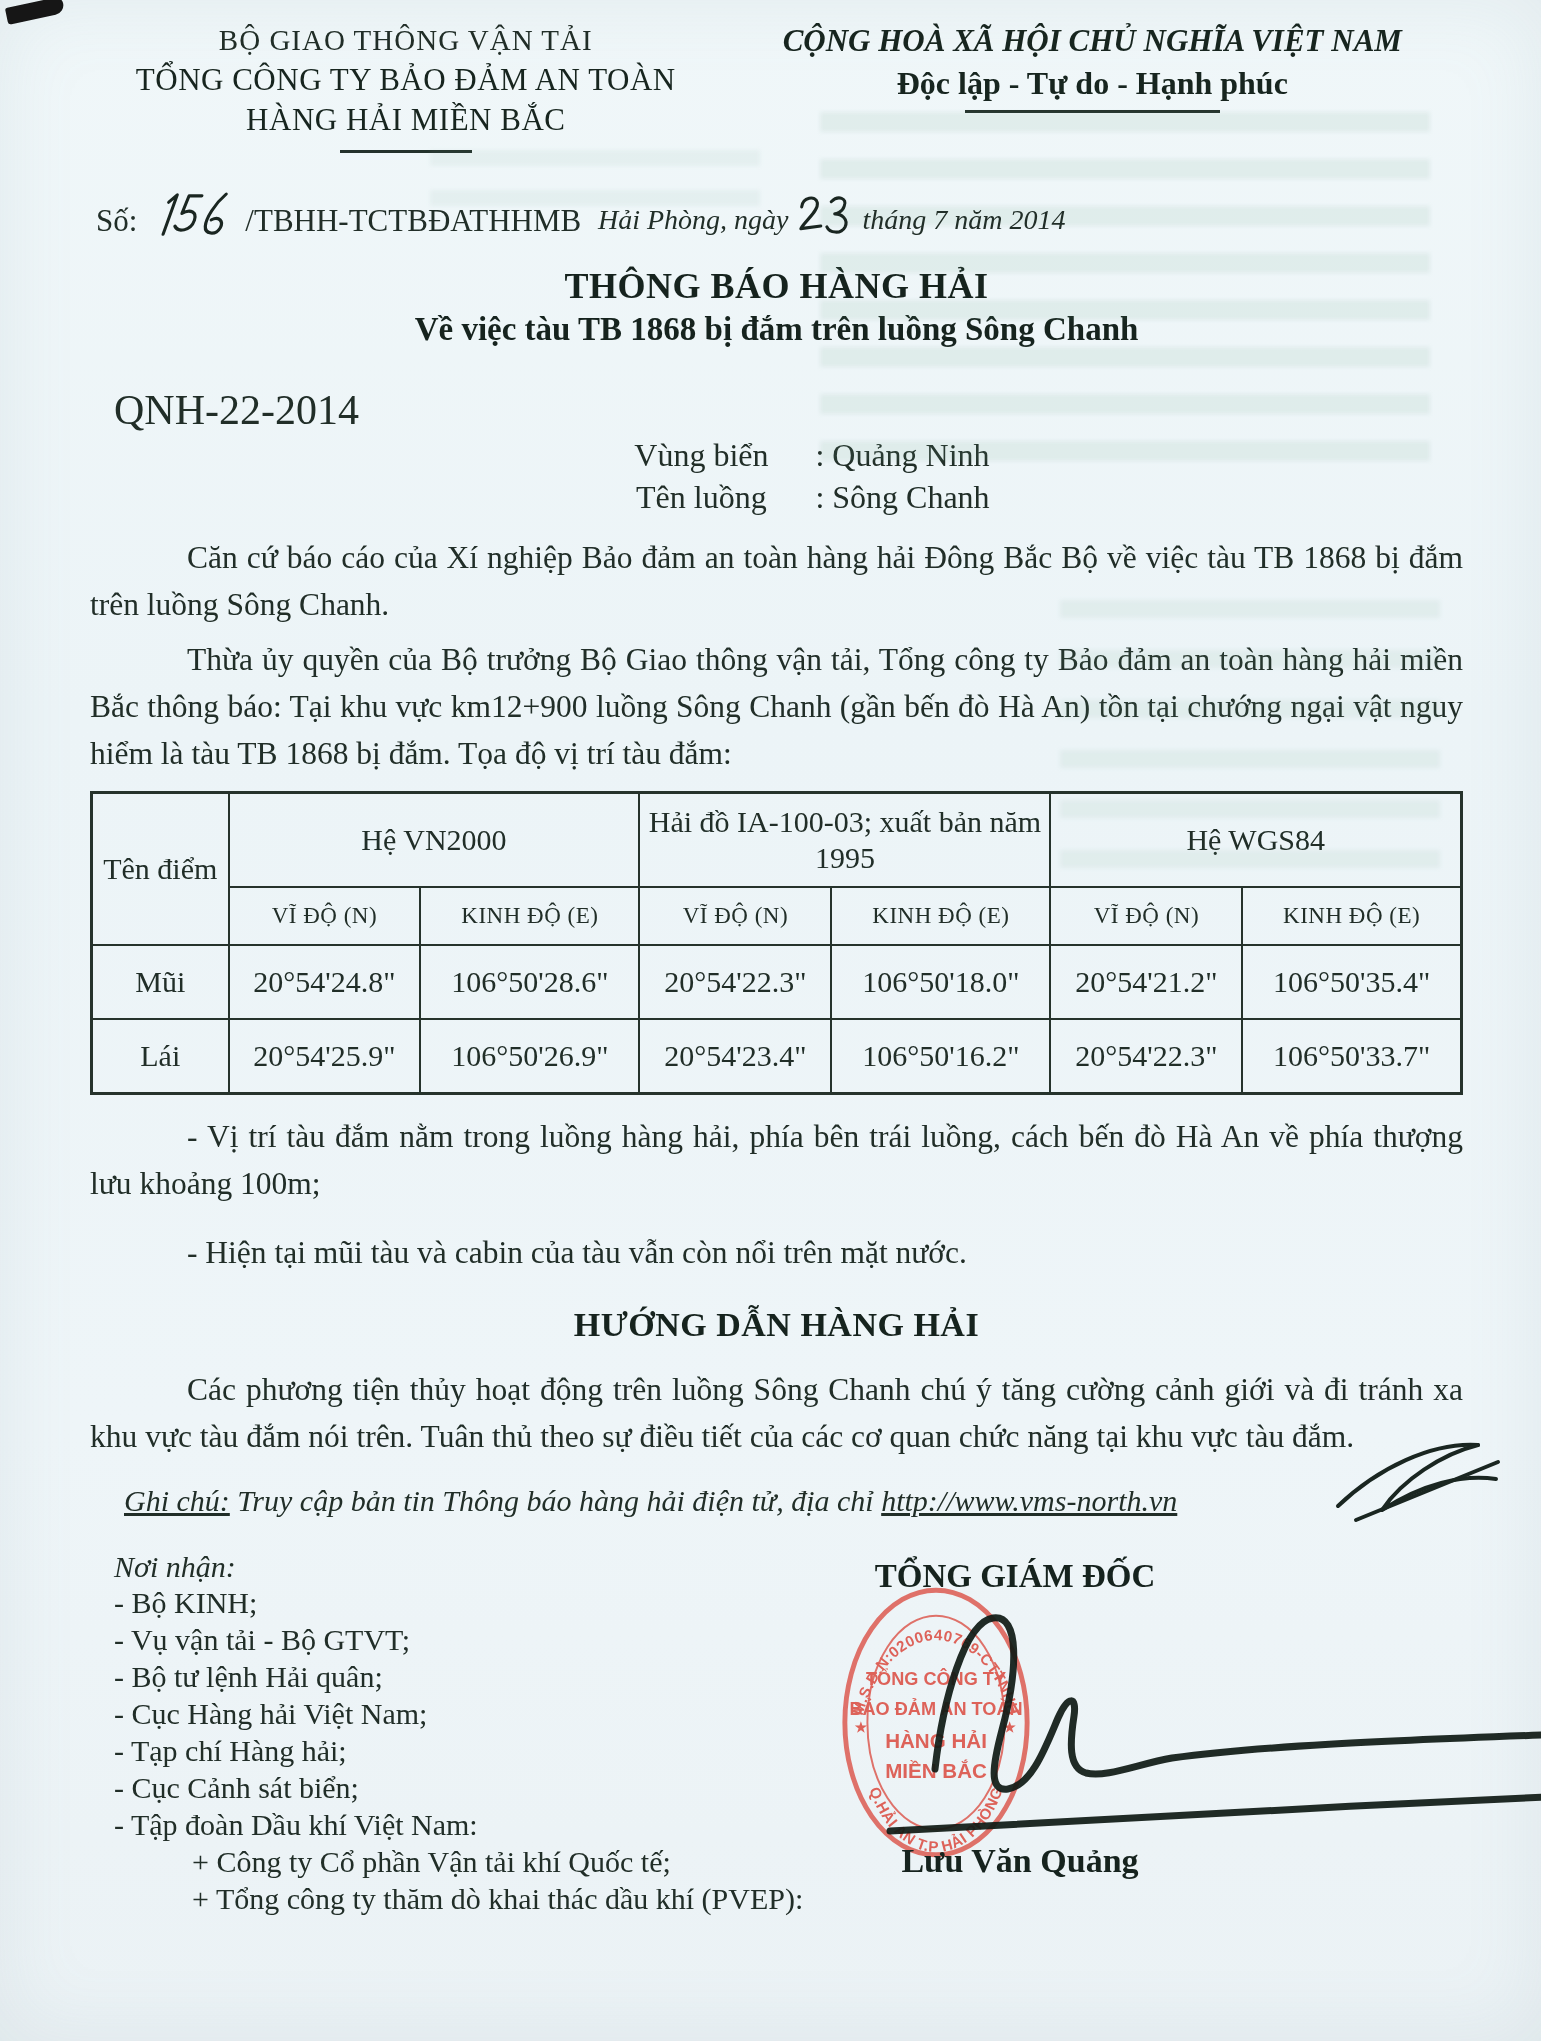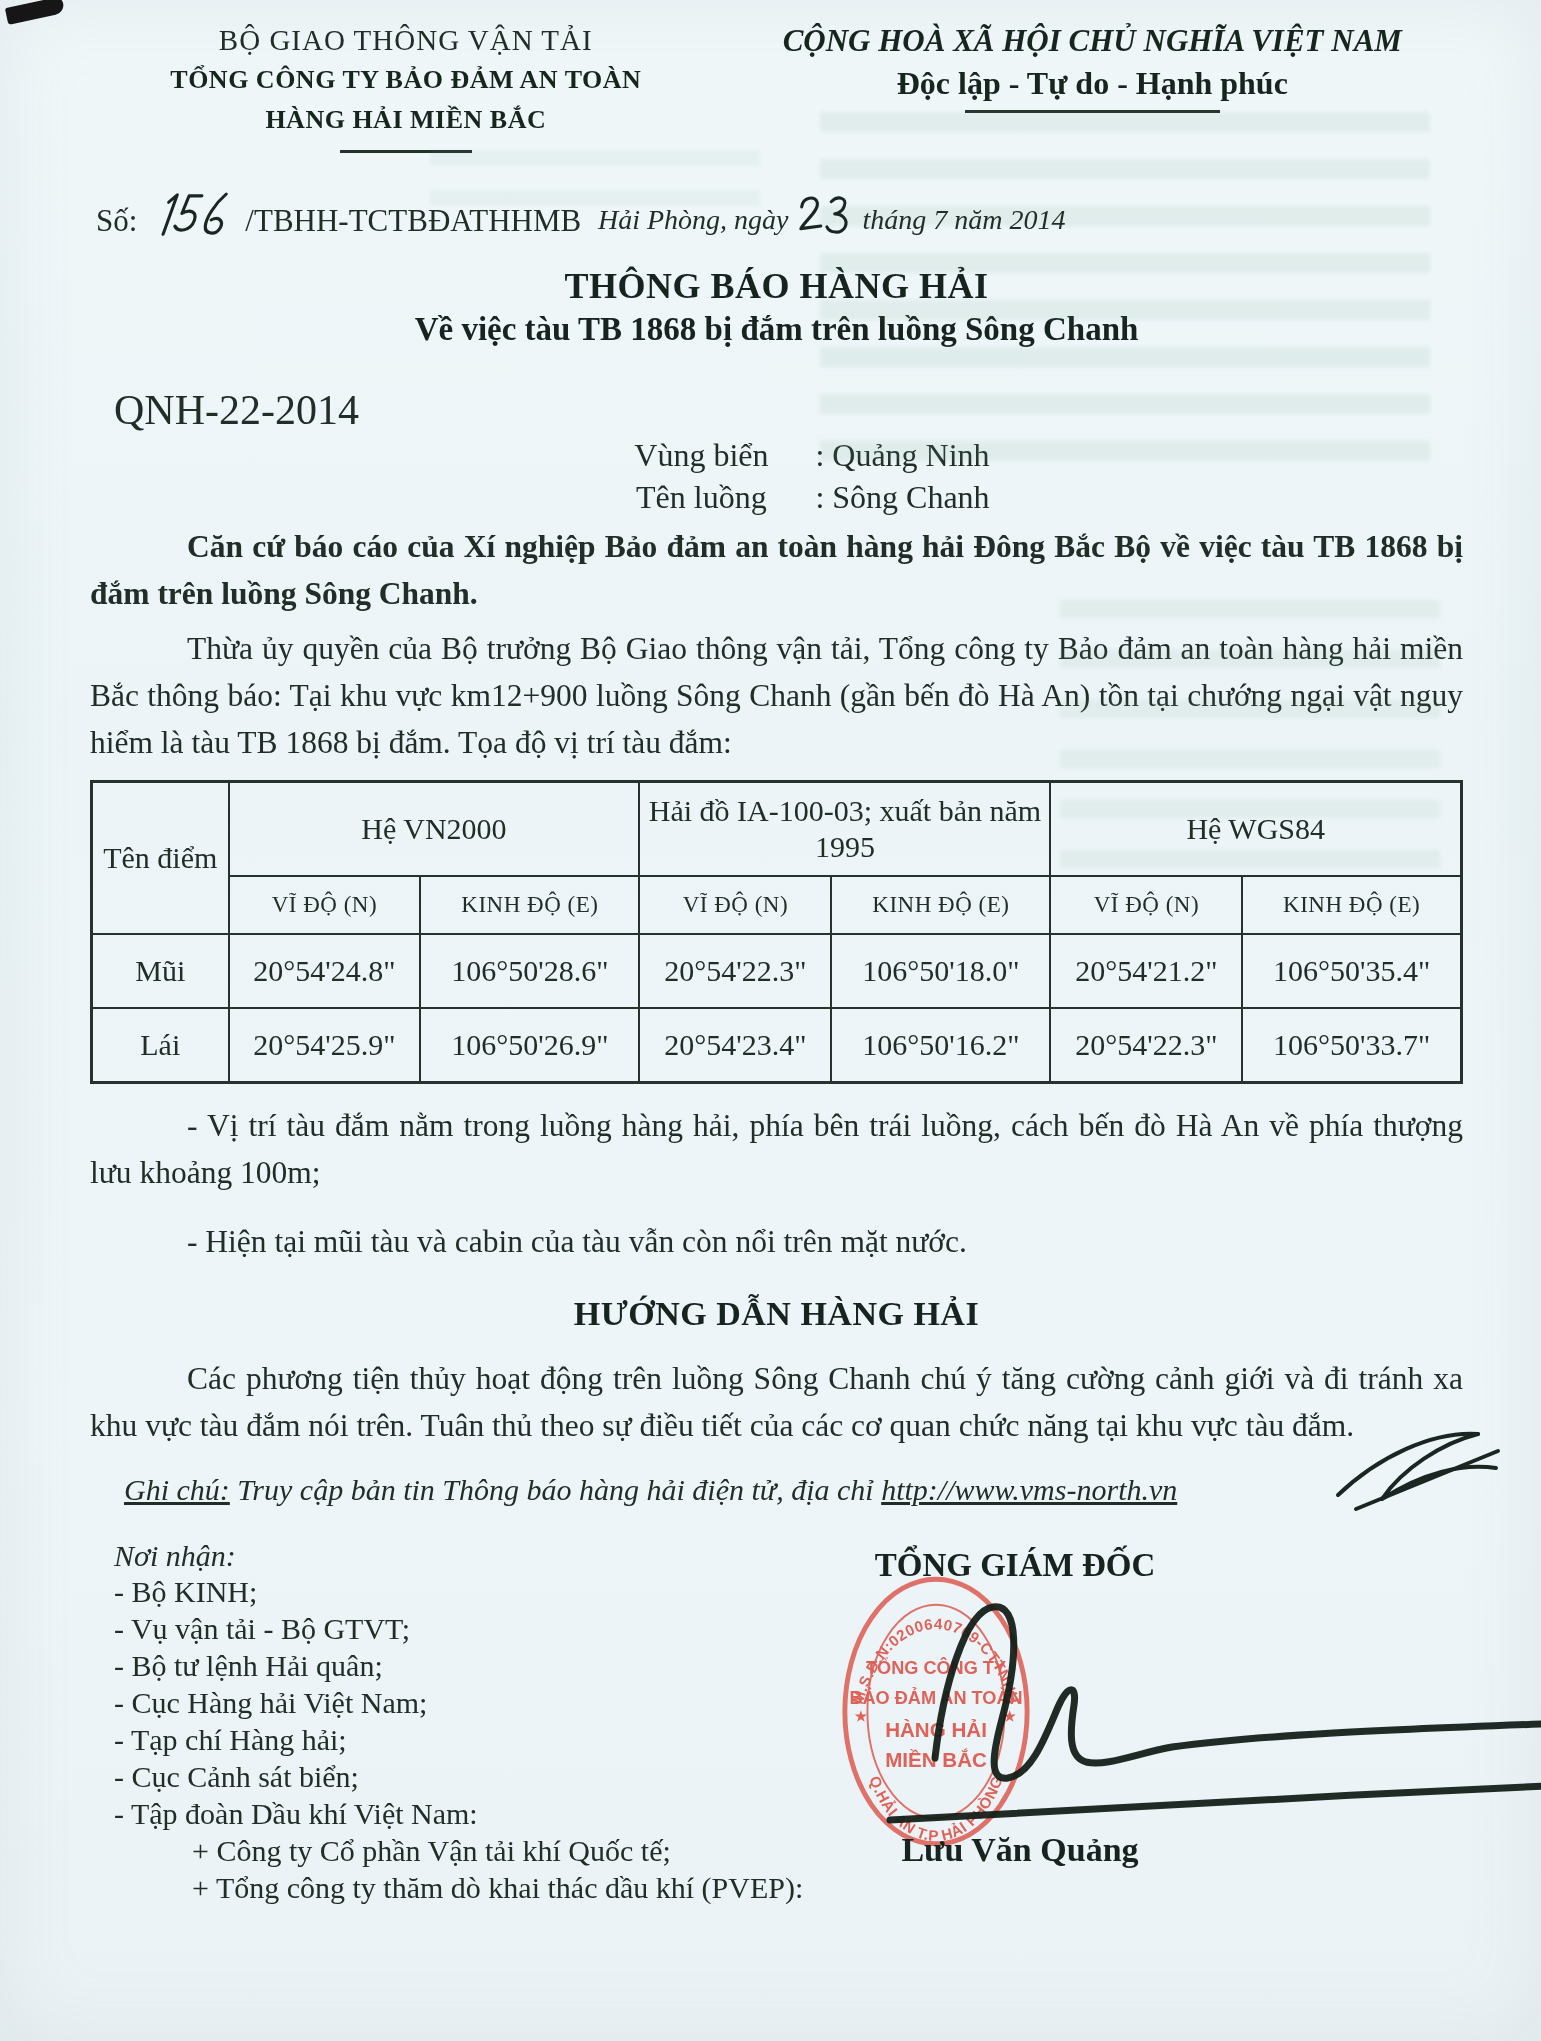--- a/index.html
+++ b/index.html
@@ -21,21 +21,21 @@
     background:repeating-linear-gradient(180deg,rgba(110,165,140,0.11) 0 20px,rgba(110,165,140,0) 20px 47px);}
   .bleed.b2{left:1060px;top:600px;width:380px;height:300px;
     background:repeating-linear-gradient(180deg,rgba(110,165,140,0.09) 0 18px,rgba(110,165,140,0) 18px 50px);}
   .bleed.b3{left:430px;top:150px;width:330px;height:60px;
     background:repeating-linear-gradient(180deg,rgba(110,165,140,0.08) 0 16px,rgba(110,165,140,0) 16px 40px);}
 
   
   .header{display:flex;padding-top:20px;}
   .hleft{width:46%;text-align:center;line-height:40px;}
   .hleft .l1{font-size:29px;letter-spacing:1px;}
-  .hleft .l2,.hleft .l3{font-size:26px;font-weight:bold;letter-spacing:.5px;color:#17251f;}
+  .hleft .l2,.hleft .l3{font-size:31px;font-weight:normal;letter-spacing:.5px;color:#17251f;}
   .hright{width:54%;text-align:center;line-height:42px;}
   .hright .l1{font-size:31px;font-weight:bold;color:#17251f;font-style:italic;}
   .hright .l2{font-size:32px;font-weight:bold;color:#17251f;}
   .rule{border:none;background:#24322c;height:3px;margin:10px auto 0;}
   .rule-left{width:132px;}
   .rule-right{width:255px;height:3px;margin-top:6px;}
 
   
   .docrow{position:relative;margin-top:26px;height:62px;}
   .so-line{position:absolute;left:6px;top:6px;font-size:31px;white-space:nowrap;}
@@ -46,21 +46,21 @@
 
   
   .title{margin-top:24px;text-align:center;font-size:36px;font-weight:bold;letter-spacing:.5px;color:#16231e;}
   .subtitle{margin-top:4px;text-align:center;font-size:33px;font-weight:bold;color:#16231e;}
   .refcode{margin-top:38px;font-size:42px;padding-left:24px;}
   .meta-row{font-size:32px;line-height:42px;padding-left:24px;text-align:center;}
   .meta-label{display:inline-block;width:228px;}
 
   
   .para{font-size:31.5px;line-height:47px;text-align:justify;margin:0;}
-  .p1{margin-top:5px;text-indent:97px;font-weight:bold;}
+  .p1{margin-top:16px;text-indent:97px;}
   .p2{margin-top:8px;text-indent:97px;}
   .bullet1{margin-top:18px;text-indent:97px;}
   .bullet2{margin-top:22px;text-indent:97px;}
   .p3{margin-top:22px;text-indent:97px;}
 
   
   table.coords{border-collapse:collapse;width:100%;margin-top:14px;table-layout:fixed;}
   table.coords th,table.coords td{border:2px solid #26332c;text-align:center;vertical-align:middle;font-weight:normal;}
   table.coords{border:3px solid #26332c;}
   .gh{font-size:30px;height:92px;line-height:36px;padding:0 6px;}

